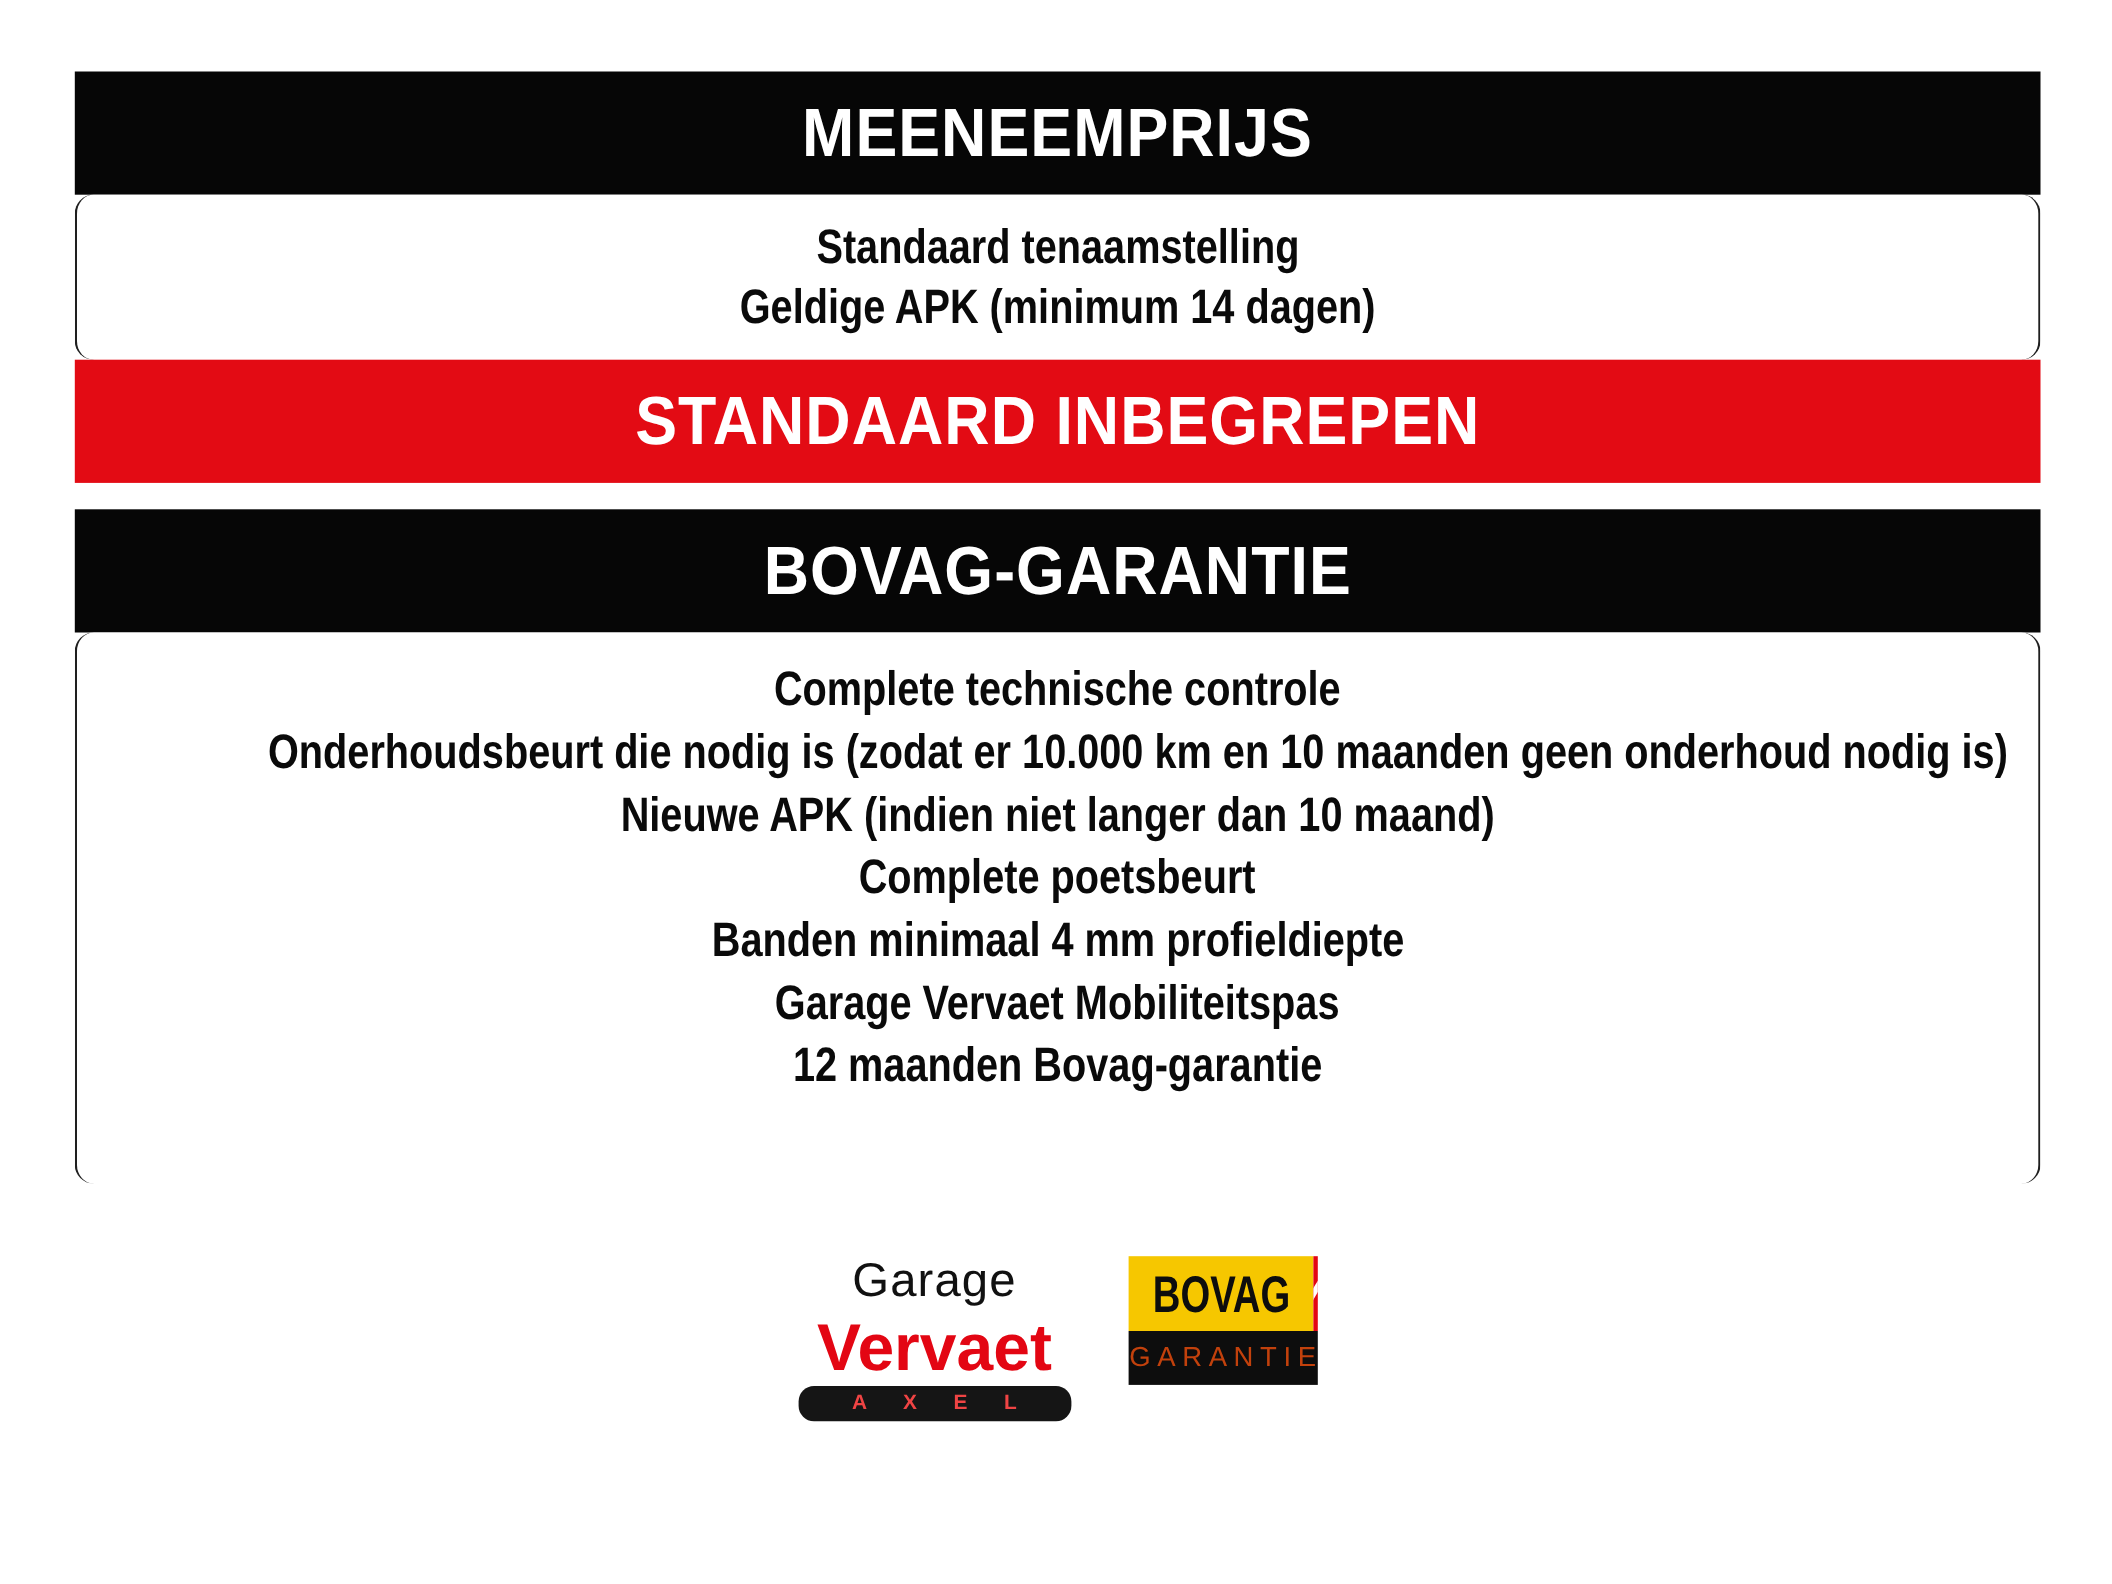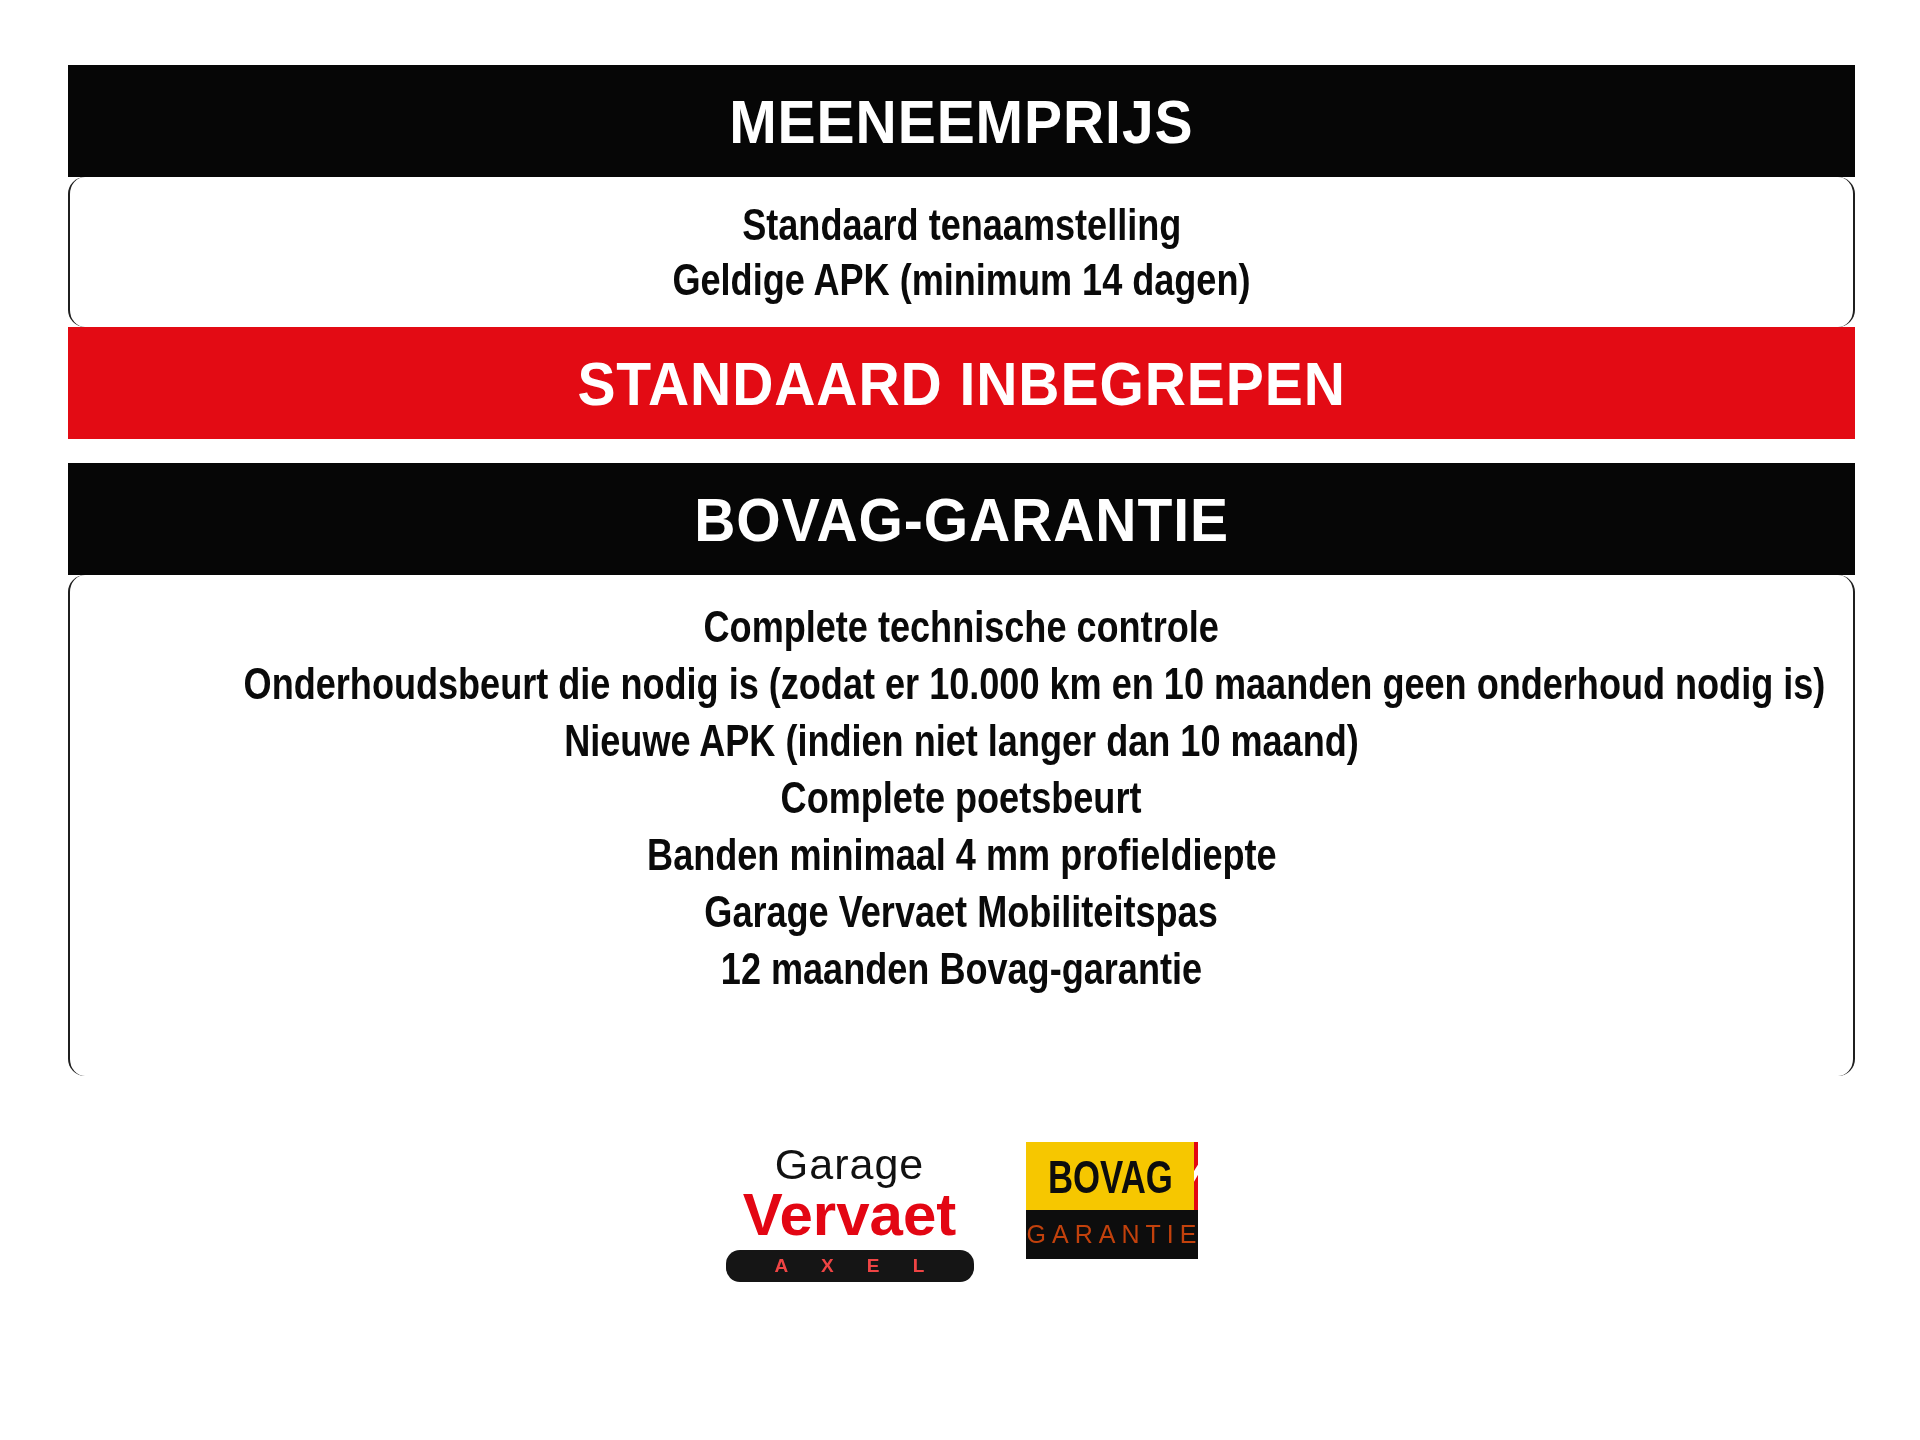--- a/index.html
+++ b/index.html
@@ -78,21 +78,21 @@
     color: #111111;
     font-size: 43px;
     letter-spacing: 1px;
     line-height: 44px;
   }
   .garage-name {
     color: #e30613;
     font-size: 60px;
     font-weight: bold;
     line-height: 56px;
-    margin-top: 1px;
+    margin-top: 11px;
   }
   .garage-pill {
     margin-top: 7px;
     height: 32px;
     border-radius: 14px;
     background: #151515;
     display: flex;
     align-items: center;
     justify-content: center;
     color: #ef4444;

